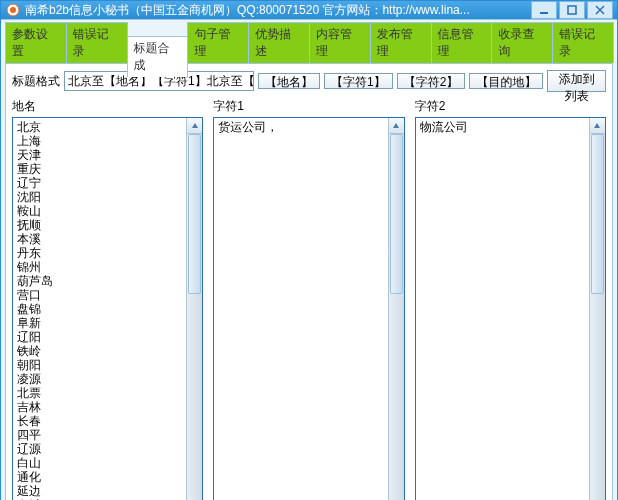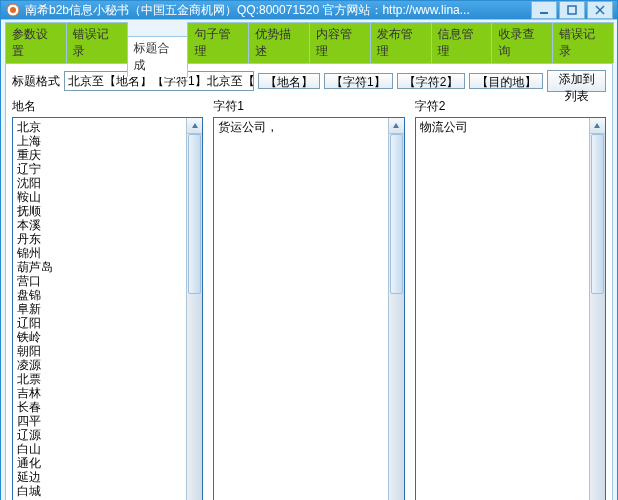--- a/index.html
+++ b/index.html
@@ -97,20 +97,21 @@
         <button class="addbtn">添加到列表</button>
       </div>
 
       <div class="cols" id="cols">
           <div class="col">
             <div class="colhdr">地名</div>
             <div class="listwrap">
               <div class="listbox">
                 <div>北京</div>
                 <div>上海</div>
+                <div>天津</div>
                 <div>重庆</div>
                 <div>辽宁</div>
                 <div>沈阳</div>
                 <div>鞍山</div>
                 <div>抚顺</div>
                 <div>本溪</div>
                 <div>丹东</div>
                 <div>锦州</div>
                 <div>葫芦岛</div>
                 <div>营口</div>

